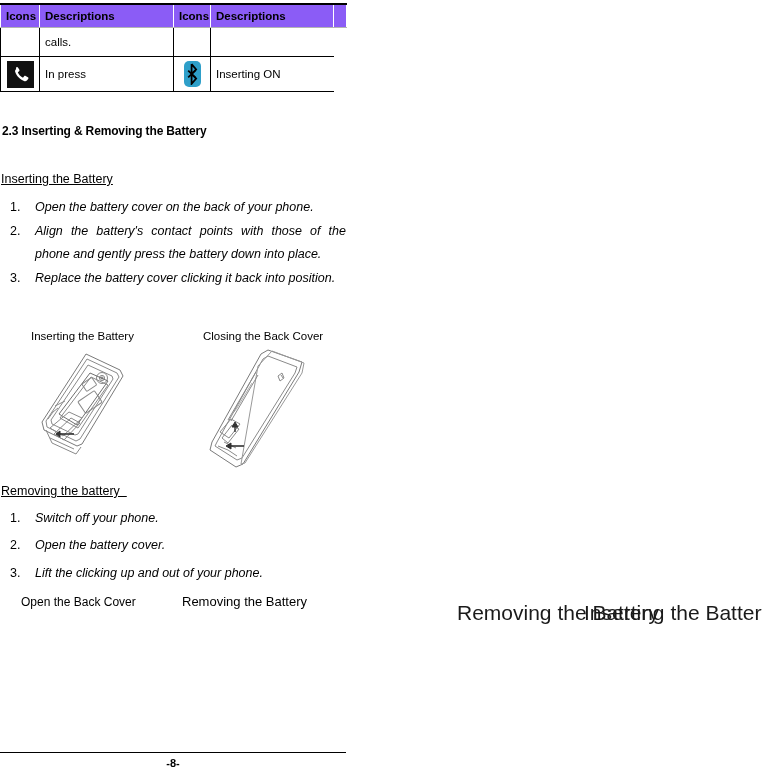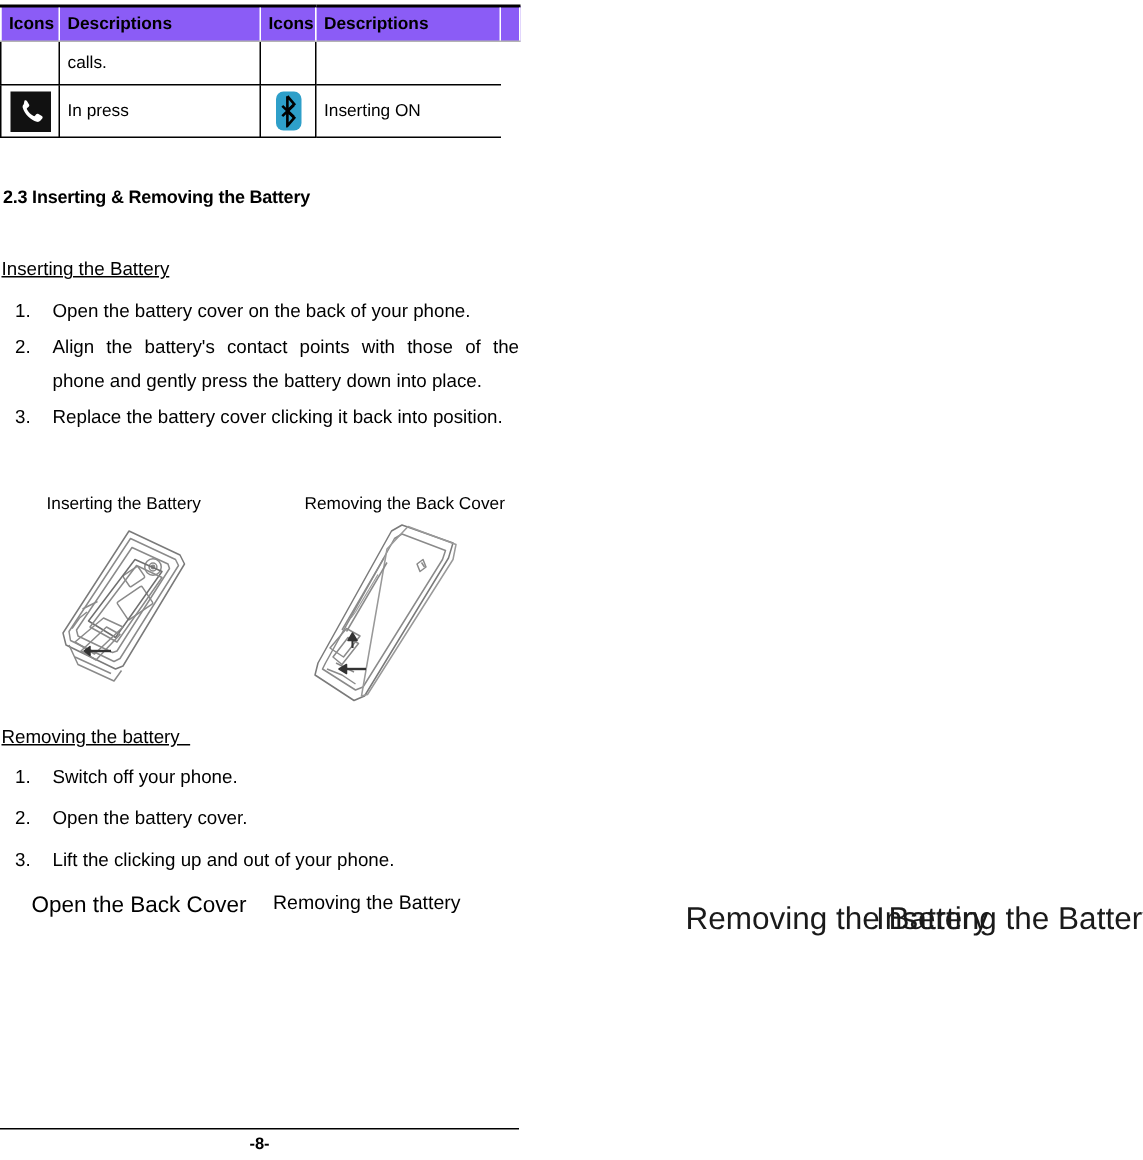--- a/index.html
+++ b/index.html
@@ -123,32 +123,33 @@
   }
   ol.steps li .num {
     position: absolute;
     left: 10px;
     top: 0;
   }
   ol.steps li .txt {
     display: block;
     text-align: justify;
     text-align-last: left;
+    font-style: italic;
   }
   ol.steps.loose li { margin-bottom: 5px; }
 
   
   .caption {
     position: absolute;
     font-size: 11.5px;
     white-space: pre;
   }
   #cap-inserting  { left: 31px;  top: 330px; }
   #cap-closing    { left: 203px; top: 330px; }
-  #cap-opencover  { left: 21px;  top: 595px; font-size: 15px; }
+  #cap-opencover  { left: 21px;  top: 595px; font-size: 12px; }
   #cap-removing   { left: 182px; top: 594px; font-size: 13px; }
 
   
   .figure { position: absolute; }
   #fig-insert { left: 24px;  top: 348px; }
   #fig-close  { left: 198px; top: 346px; }
 
   
   .big-label {
     position: absolute;
@@ -242,21 +243,21 @@
     <span class="num">2.</span>
     <span class="txt">Align the battery's contact points with those of the phone and gently press the battery down into place.</span>
   </li>
   <li>
     <span class="num">3.</span>
     <span class="txt">Replace the battery cover clicking it back into position.</span>
   </li>
 </ol>
 
 <div class="caption" id="cap-inserting">Inserting the Battery</div>
-<div class="caption" id="cap-closing">Removing the Back Cover</div>
+<div class="caption" id="cap-closing">Closing the Back Cover</div>
 
 <div class="figure" id="fig-insert">
   <svg width="120" height="128" viewBox="0 0 120 128">
     <g fill="none" stroke="#8a8a8a" stroke-width="1" stroke-linejoin="round">
 
       <path d="M18 74 L62 6 L96 22 L99 28 L58 96 L53 98 L20 82 Z" stroke="#7a7a7a"></path>
       <path d="M22 73 L63 11 L93 25 L95 29 L56 91 L52 93 L23 79 Z"></path>
 
       <path d="M27 72 L64 17 L88 28 L89 31 L54 86 L51 87 L28 76 Z"></path>
 

